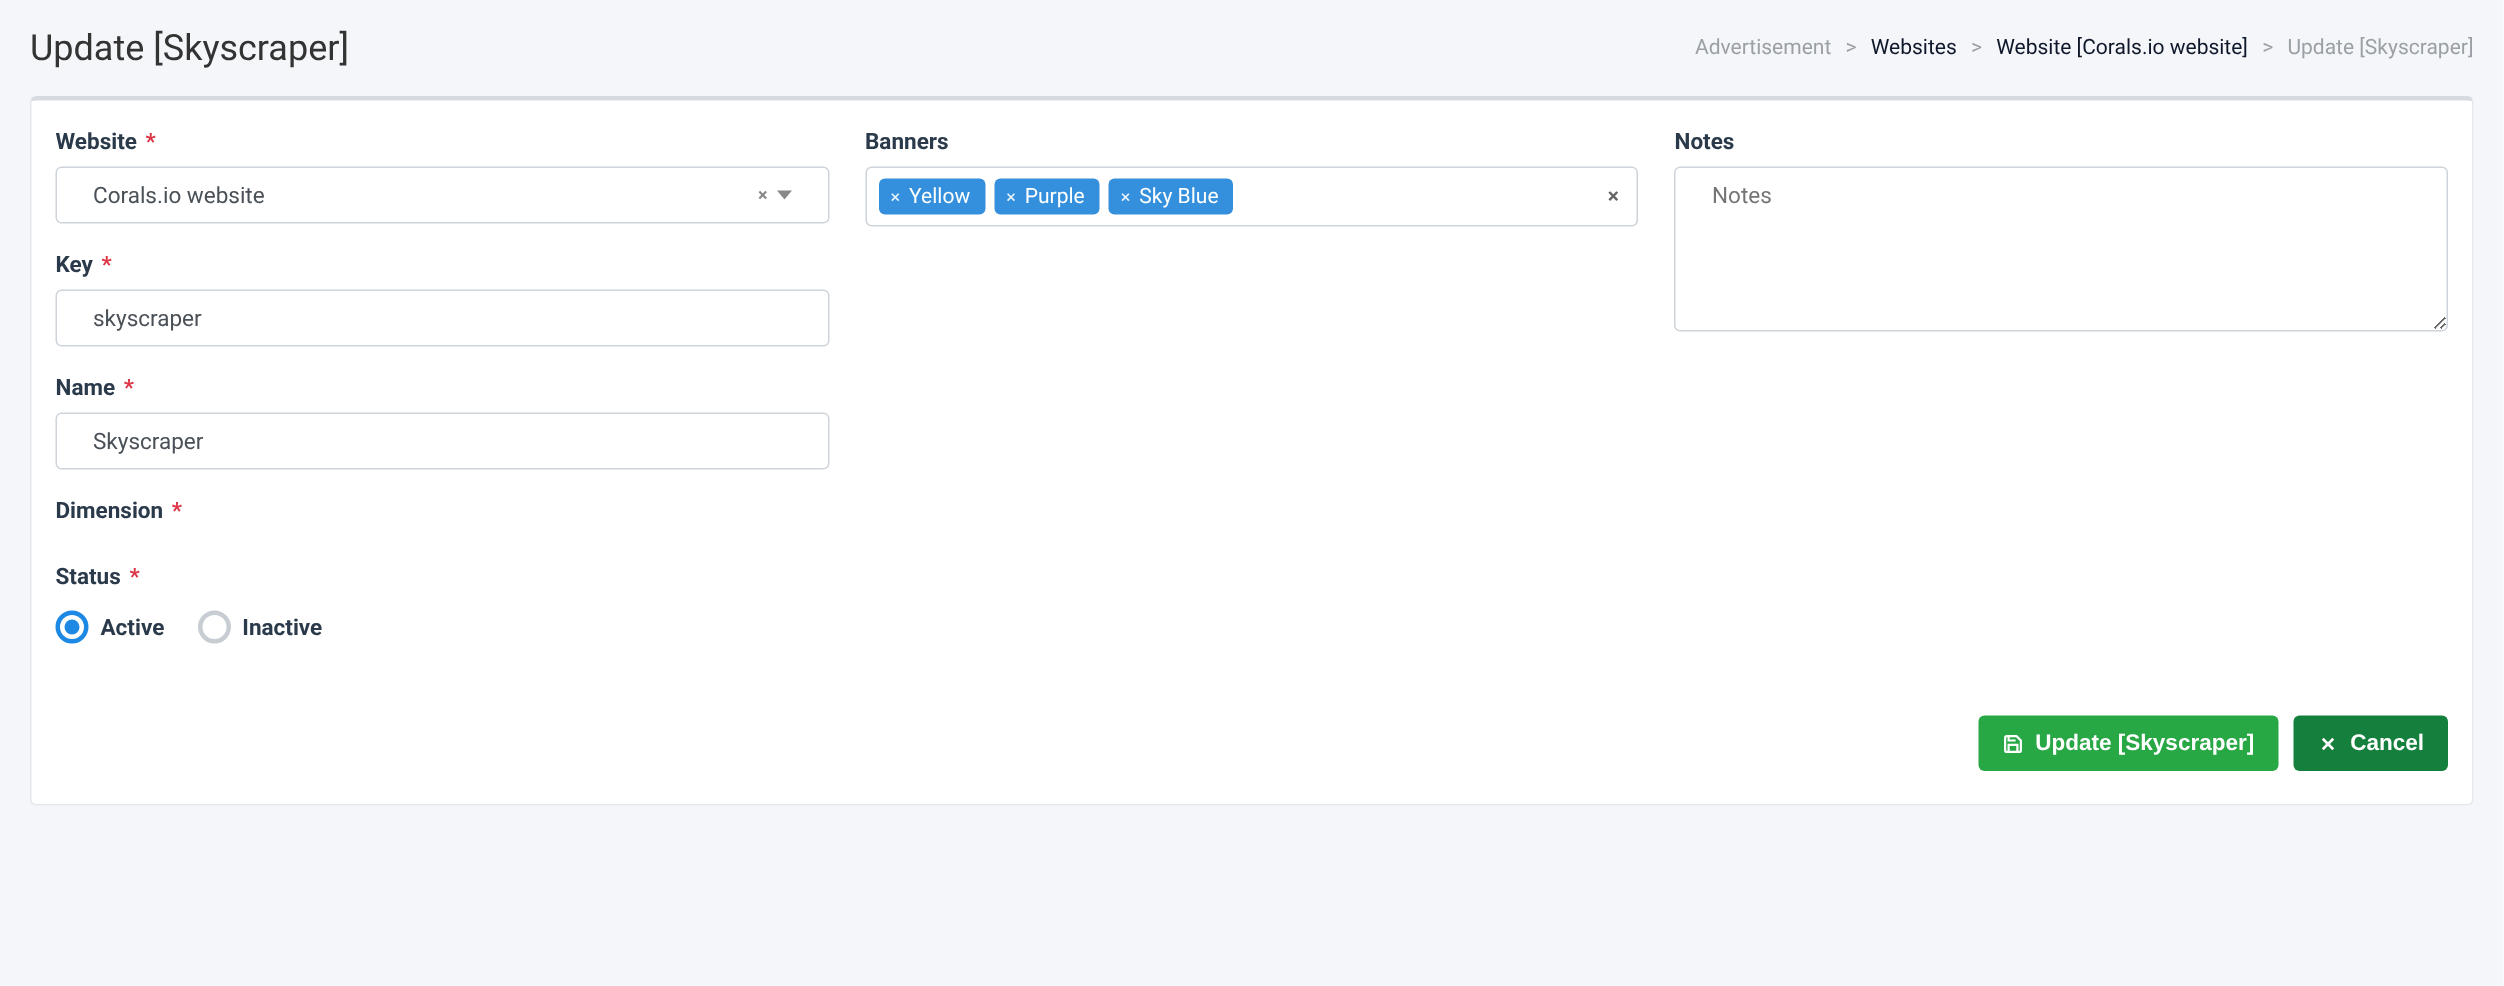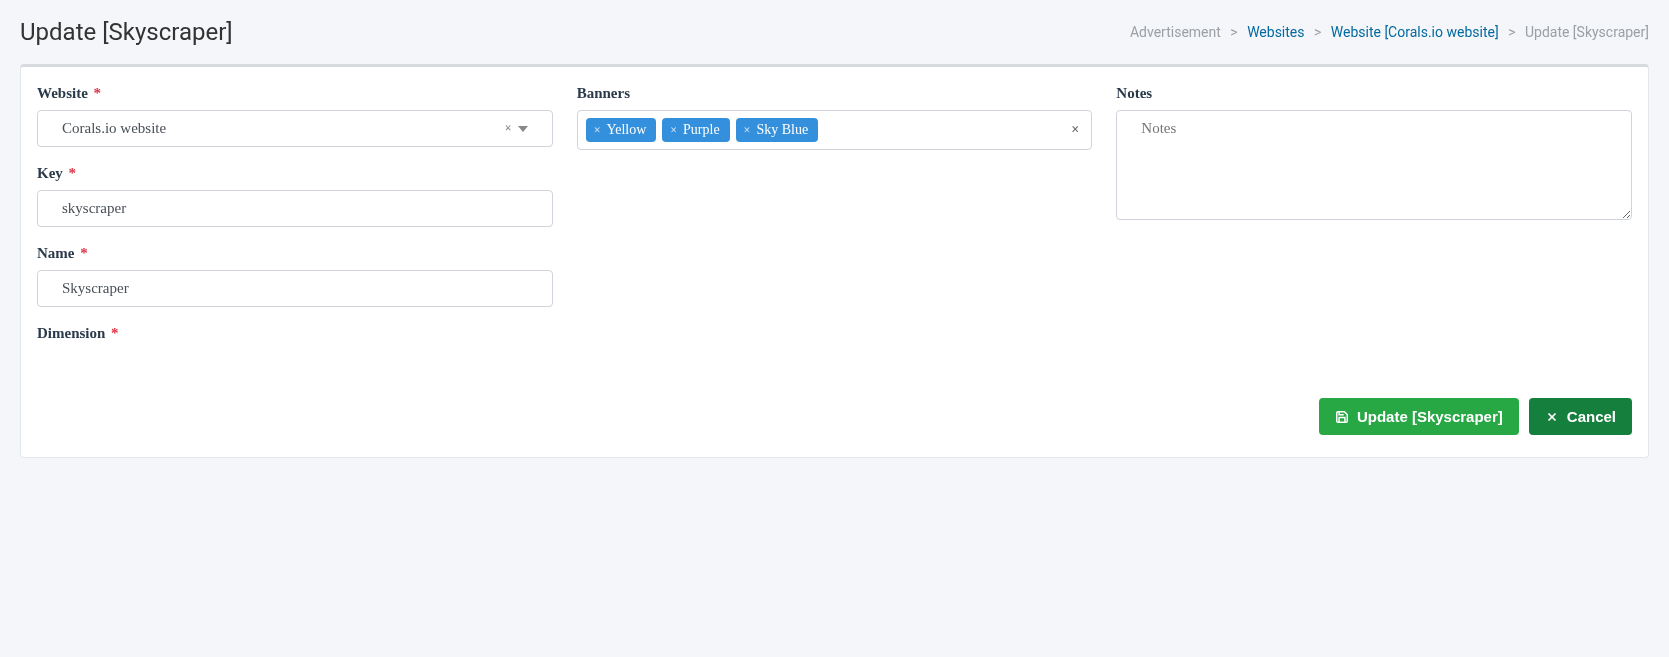--- a/index.html
+++ b/index.html
@@ -22,36 +22,35 @@
     .page-title {
       font-size: 24px;
       font-weight: 400;
       color: #333;
     }
     .breadcrumb {
       font-size: 14px;
       color: #6c757d;
     }
     .breadcrumb a {
-      color: #0369a1;
+      color: #0f172a;
       text-decoration: none;
     }
     .breadcrumb .muted { color: #9aa0a6; text-align: center; }
     .breadcrumb .sep { color: #9aa0a6; padding: 0 6px; }
     .card {
       background: #fff;
       border: 1px solid #e3e6ea;
       border-top: 3px solid #d7dbe0;
       border-radius: 4px;
       padding: 18px 16px 22px 16px;
     }
     .cols {
       display: flex;
       gap: 24px;
-      font-family: Liberation Serif, serif;
     }
     .col { flex: 1; min-width: 0; }
     .form-group { margin-bottom: 18px; }
     .form-label {
       font-weight: 700;
       color: #2b3a4a;
       display: inline-block;
       margin-bottom: 8px;
       font-size: 15px;
     }
@@ -186,20 +185,35 @@
 
         <div class="form-group">
           <label class="form-label"><span>Name</span><span class="req"> *</span></label>
           <input type="text" class="text-input" value="Skyscraper" style="">
         </div>
 
         <div class="form-group">
           <label class="form-label"><span>Dimension</span><span class="req"> *</span></label>
         </div>
 
+        <div class="form-group">
+          <label class="form-label"><span>Status</span><span class="req"> *</span></label>
+          <div class="radio-row">
+            <label class="radio-item">
+              <span class="radio-circle checked">
+                  <span class="dot"></span>
+                </span>
+              <span>Active</span>
+            </label>
+            <label class="radio-item">
+              <span class="radio-circle"></span>
+              <span>Inactive</span>
+            </label>
+          </div>
+        </div>
       </div>
 
       <div class="col">
         <div class="form-group">
           <label class="form-label">Banners</label>
           <div class="multi-select">
             <div class="tags">
               <span class="tag">
                 <span class="x">×</span>
                 <span>Yellow</span>

